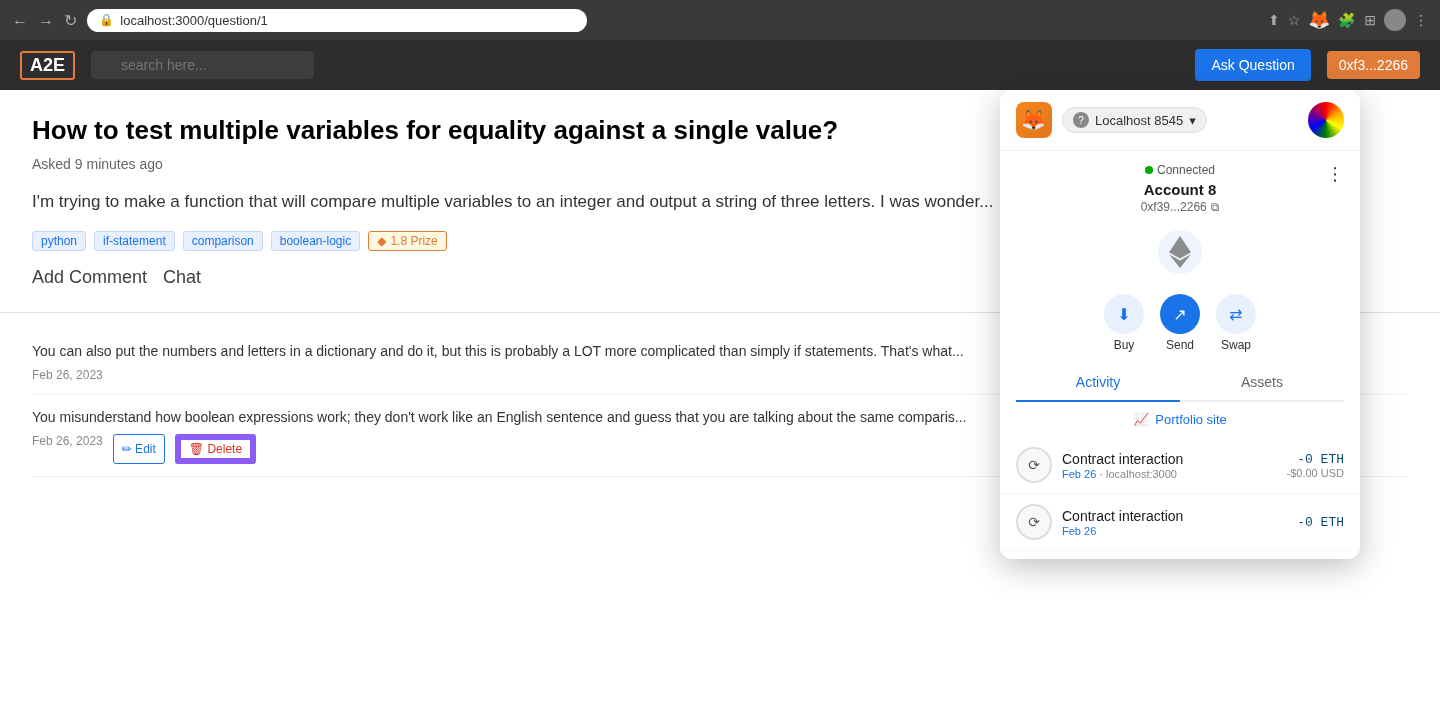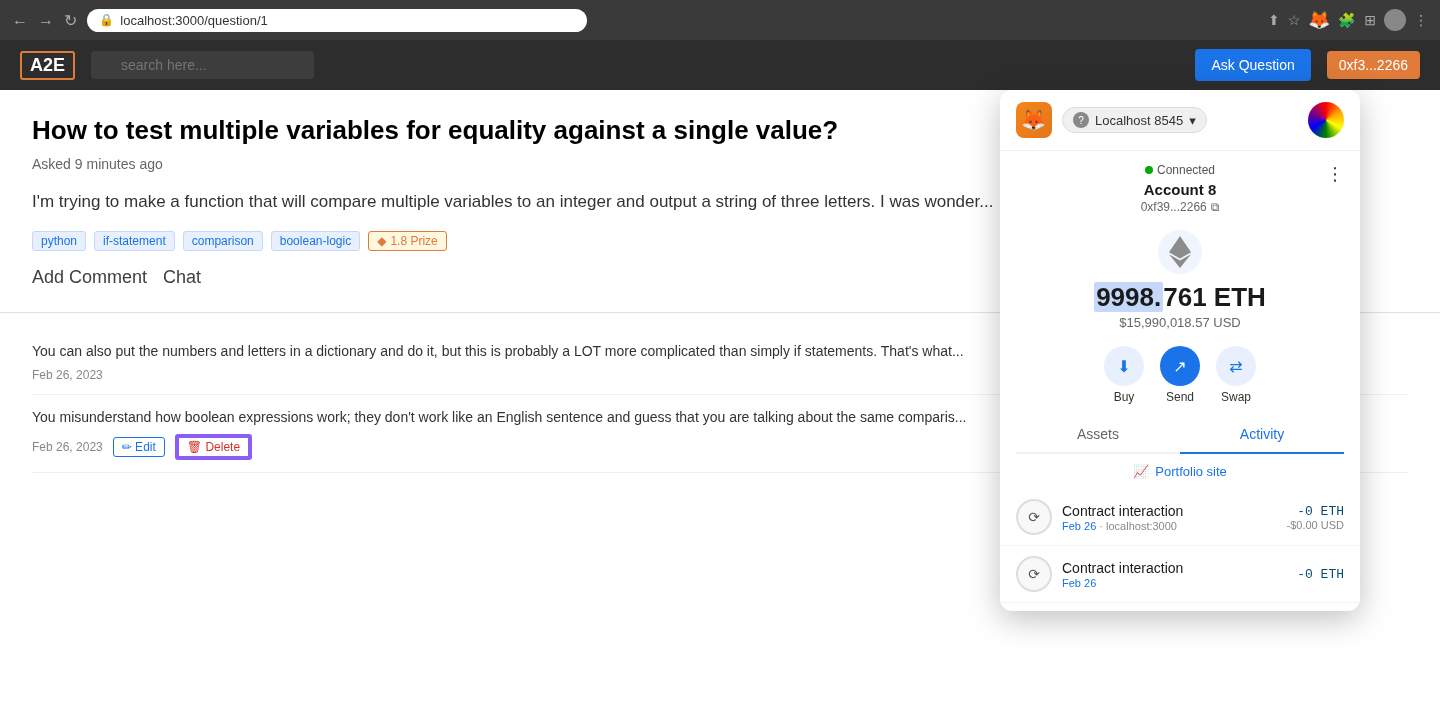--- a/index.html
+++ b/index.html
@@ -137,36 +137,36 @@
       align-items: center;
       gap: 4px;
     }
     .comment-actions { display: flex; gap: 16px; }
     .action-link { color: #404040; font-size: 18px; cursor: pointer; text-decoration: none; }
 
     
     .answers-area { padding: 16px 32px; }
     .answer-item { padding: 12px 0; border-bottom: 1px solid #f0f0f0; }
     .answer-text { font-size: 14px; color: #333; margin-bottom: 6px; line-height: 1.5; }
-    .answer-meta { display: flex; align-items: center; gap: 10px; color: #888; font-size: 12px; }
+    .answer-meta { display: flex; gap: 10px; color: #888; font-size: 12px; }
     .edit-btn {
       background: #fff;
       border: 1px solid #1a73e8;
       color: #1a73e8;
       padding: 2px 8px;
       border-radius: 3px;
       font-size: 12px;
       cursor: pointer;
       display: flex;
       align-items: center;
       gap: 4px;
     }
     .delete-btn {
       background: #fff;
-      border: 4px solid #8b5cf6;
+      border: 6px solid #8b5cf6;
       color: #d93025;
       padding: 2px 8px;
       border-radius: 3px;
       font-size: 12px;
       cursor: pointer;
       display: flex;
       align-items: center;
       gap: 4px;
     }
 
@@ -498,45 +498,39 @@
       <button class="mm-menu-btn">⋮</button>
     </div>
 
     <div class="mm-eth-logo">
       <svg width="22" height="32" viewBox="0 0 22 32" fill="none">
         <path d="M11 0L0 16.3L11 22.4L22 16.3L11 0Z" fill="#8C8C8C"></path>
         <path d="M11 24.4L0 18.3L11 32L22 18.3L11 24.4Z" fill="#8C8C8C"></path>
       </svg>
     </div>
 
-    <div class="mm-balance">
-      <div class="mm-eth-amount">
-        <span style="background:#c5d8f9; padding:0 2px; border-radius:2px;">9998.</span><span>761 ETH</span>
-      </div>
-      <div class="mm-usd-amount">$15,990,018.57 USD</div>
-    </div>
 
     <div class="mm-actions">
       <button class="mm-action-btn">
         <div class="mm-action-icon light-blue">⬇</div>
         <span class="mm-action-label">Buy</span>
       </button>
       <button class="mm-action-btn">
         <div class="mm-action-icon blue">↗</div>
         <span class="mm-action-label">Send</span>
       </button>
       <button class="mm-action-btn">
         <div class="mm-action-icon light-blue">⇄</div>
         <span class="mm-action-label">Swap</span>
       </button>
     </div>
 
     <div class="mm-tabs">
+      <div class="mm-tab active">Activity</div>
       <div class="mm-tab">Assets</div>
-      <div class="mm-tab active">Activity</div>
     </div>
 
     <a class="mm-portfolio-link">
       <span>📈</span>
       <span>Portfolio site</span>
     </a>
 
     <div class="mm-tx-list">
       <div class="mm-tx-item">
         <div class="mm-tx-icon">⟳</div>

